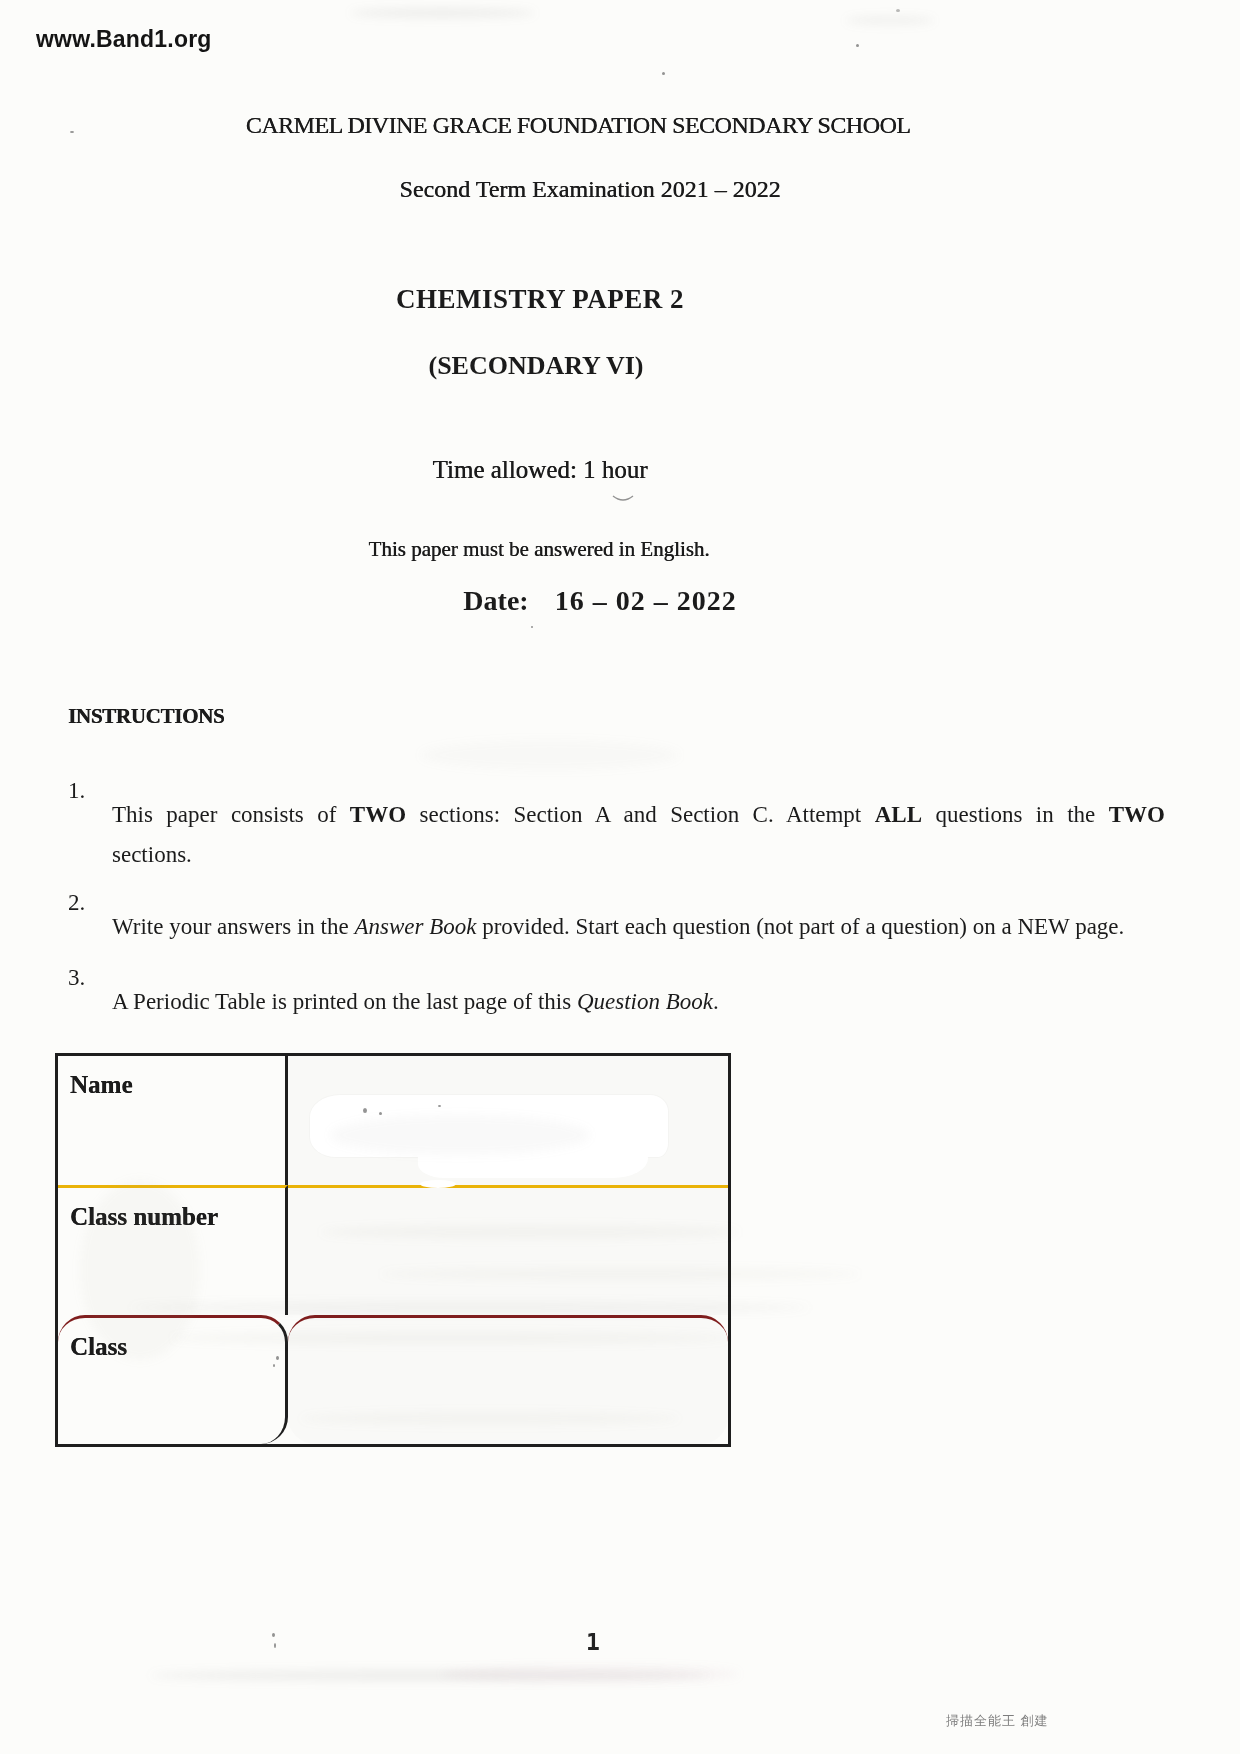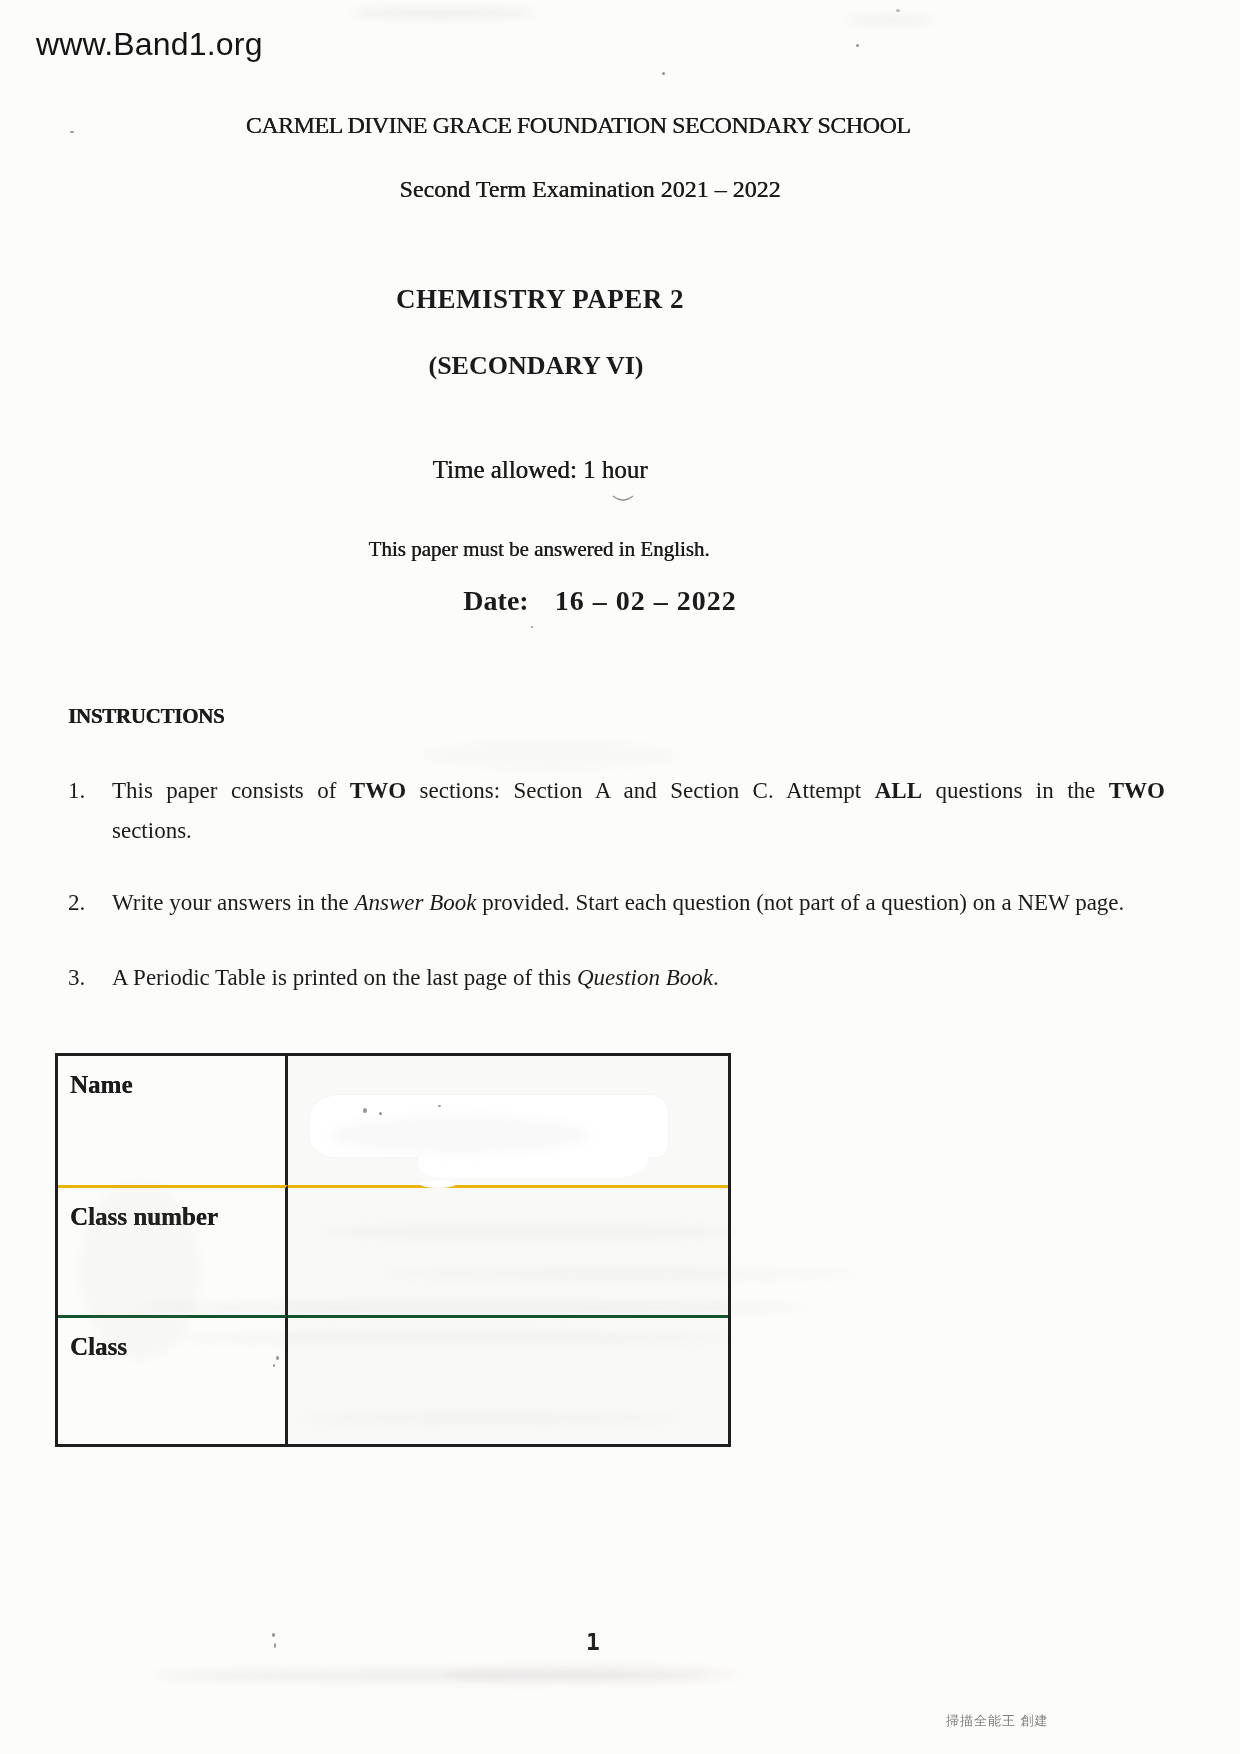--- a/index.html
+++ b/index.html
@@ -18,39 +18,39 @@
   .smudge { position: absolute; border-radius: 50%; filter: blur(5px); pointer-events: none; }
   .speck  { position: absolute; background: #3c3c3c; border-radius: 50%; opacity: .55; }
   .whiteout { position: absolute; background: #ffffff; }
   
   .center-col { position: absolute; left: 40px; top: 0; width: 1080px; text-align: center; }
   .center-line { position: absolute; width: 100%; text-align: center; }
   .thick { text-shadow: 0.4px 0 0 currentColor; }
   .watermark {
     position: absolute; left: 36px; top: 26px;
     font-family: "Liberation Sans", sans-serif;
-    font-size: 32px; color: #141414; letter-spacing: 0.2px;
+    font-size: 23px; color: #141414; letter-spacing: 0.2px; font-weight: bold;
   }
   .school  { top: 112px;  left: -2px;  font-size: 24px; letter-spacing: -0.5px; }
   .exam    { top: 176px; left: 10px;  font-size: 24px; }
   .paper   { top: 284px; left: -40px; font-size: 27px; font-weight: bold; letter-spacing: 0.5px; }
   .level   { top: 351px; left: -44px; font-size: 26px; font-weight: bold; }
   .time    { top: 456px; left: -40px; font-size: 25px; }
   .english { top: 537px; left: -41px; font-size: 21px; }
   .dateline{ top: 585px; left: 20px;  font-size: 28px; font-weight: bold; }
   .dateline .date-value { margin-left: 26px; letter-spacing: 1px; }
   .squiggle { position: absolute; left: 612px; top: 494px; opacity: .65; }
   
   .inst-heading {
     position: absolute; left: 68px; top: 704px;
     font-size: 21px; font-weight: bold; letter-spacing: -0.3px;
   }
   .inst-item { position: absolute; left: 68px; width: 1100px; font-size: 23px; line-height: 40px; }
   .inst-item .num { position: absolute; left: 0; top: 0; }
-  .inst-item .txt { margin-left: 44px; width: 1053px; }
+  .inst-item .txt { margin-left: 44px; width: 1053px; margin-top: 24px; }
   .just-line { display: block; white-space: nowrap; text-align: justify; text-align-last: justify; }
   .item1 { top: 771px; }
   .item2 { top: 883px; }
   .item3 { top: 958px; }
   .nowrap { white-space: nowrap; }
   .kw { font-weight: bold; }
   .bookname { font-style: italic; }
   
   .form-table {
     position: absolute; left: 55px; top: 1053px;
@@ -59,21 +59,21 @@
     display: grid;
     grid-template-columns: 230px 1fr;
     grid-template-rows: 1fr 1fr 1fr;
   }
   .form-table .cell { position: relative; padding: 15px 12px; }
   .form-table .lbl {
     font-size: 25px; font-weight: bold; border-right: 3px solid #1e1e1e;
     text-shadow: 0.3px 0 0 currentColor;
   }
   .form-table .row2 { border-top: 3px solid #eab308; }
-  .form-table .row3 { border-top: 3px solid #14532d; }
+  .form-table .row3 { border-top: 3px solid #7f1d1d; border-radius: 27px; }
   .form-table .val { background: rgba(210,210,205,0.06); }
   
   .page-number {
     position: absolute; left: 586px; top: 1629px;
     font-family: "DejaVu Sans Mono", monospace;
     font-size: 23px; font-weight: bold; color: #222;
   }
   .scanner-credit {
     position: absolute; left: 946px; top: 1712px;
     font-family: "Liberation Sans", sans-serif;

